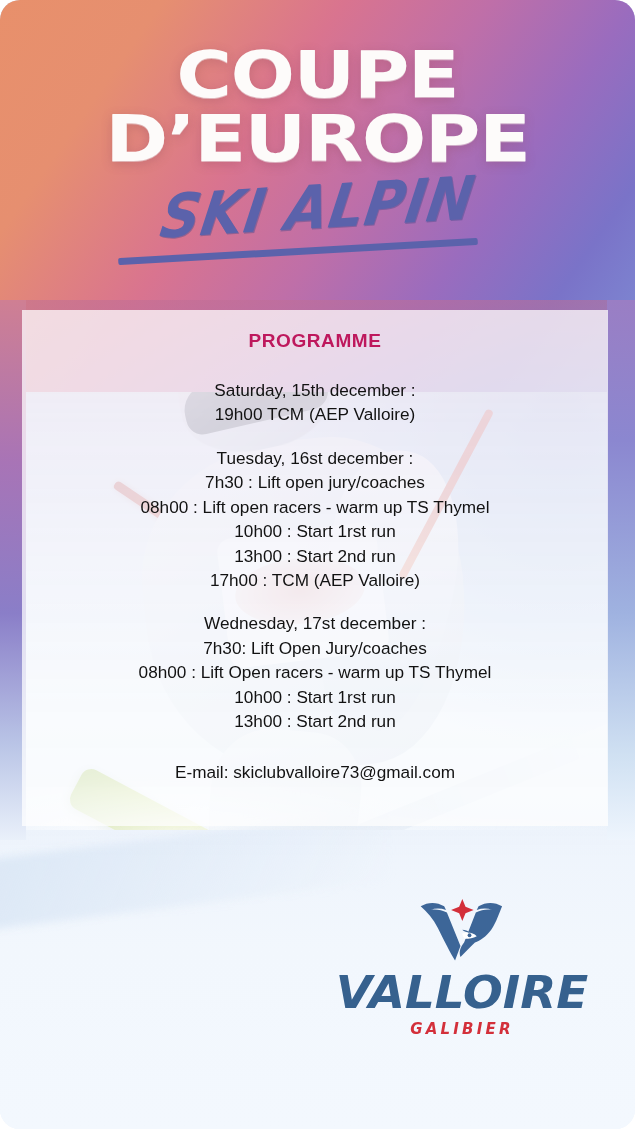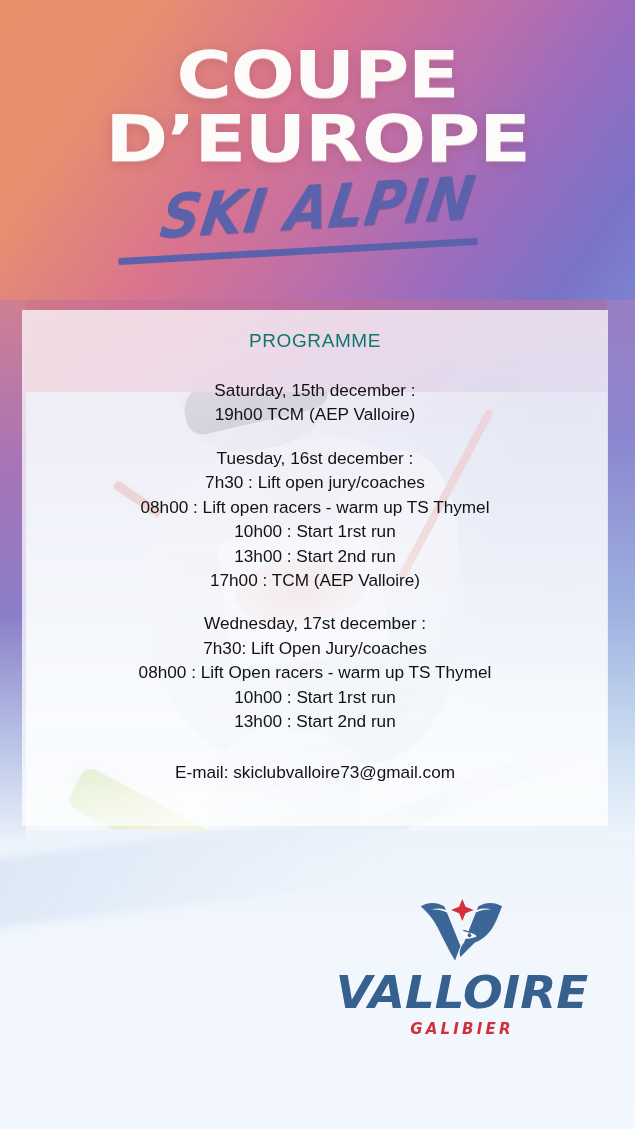--- a/index.html
+++ b/index.html
@@ -10,20 +10,21 @@
     background:#ffffff;
     overflow:hidden;
   }
 
   .poster {
     position:relative;
     width:635px;
     height:1129px;
     overflow:hidden;
     background:#f2f6fc;
+    border-radius:20px;
   }
 
   
   .photo-layer {
     position:absolute; inset:0;
     background:
       
       radial-gradient(ellipse 70% 45% at 88% 34%, rgba(150,185,228,.85) 0%, rgba(175,205,238,.55) 45%, rgba(205,225,245,0) 72%),
       
       linear-gradient(to bottom, rgba(238,245,253,0) 52%, #eaf2fb 70%, #f0f6fd 86%, #f4f8fe 100%),
@@ -223,21 +224,22 @@
   .panel-inner {
     text-align:center;
     color:#121212;
     font-size:17.2px;
     line-height:1.42;
   }
   .prog-title {
     font-size:19px;
     letter-spacing:.6px;
     margin:8px 0 4px;
-    color:#0f766e;
+    color:#be185d;
+    font-weight:bold;
   }
   .prog-spacer { height:19px; }
   .prog-line { white-space:nowrap; }
   .prog-line.small { font-size:16.6px; }
   .email-line {
     margin-top:8px;
     font-size:17.2px;
   }
 
   

